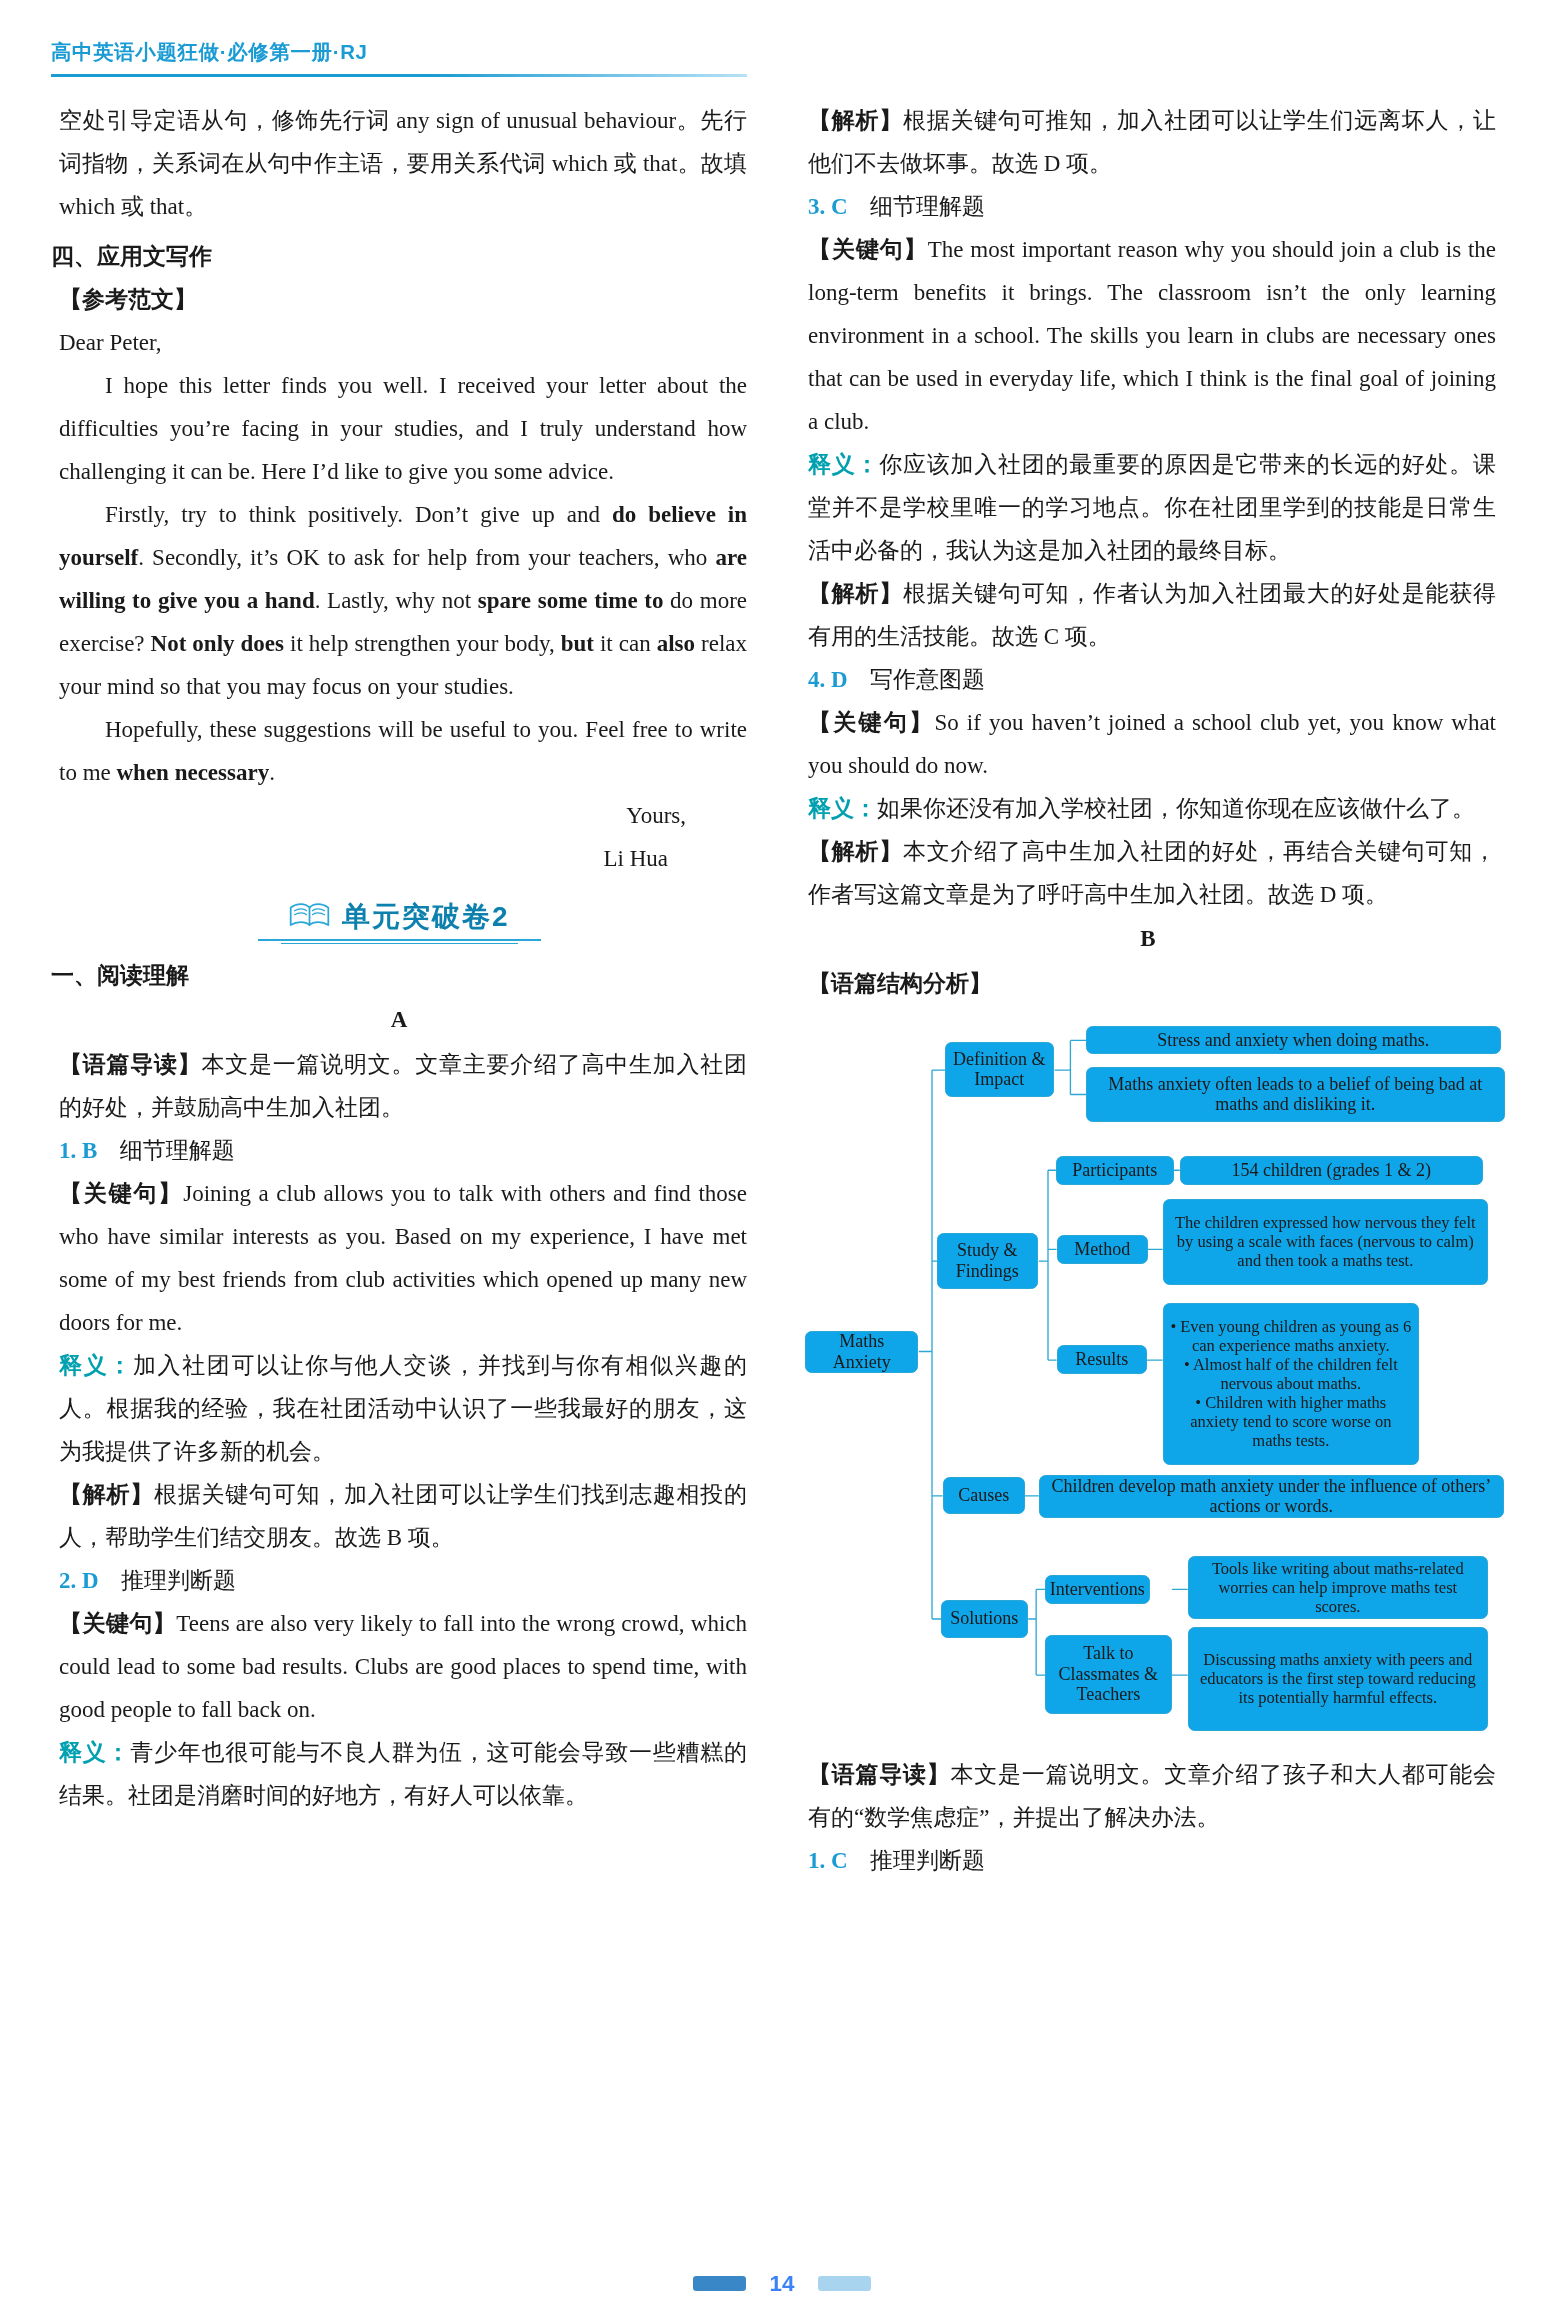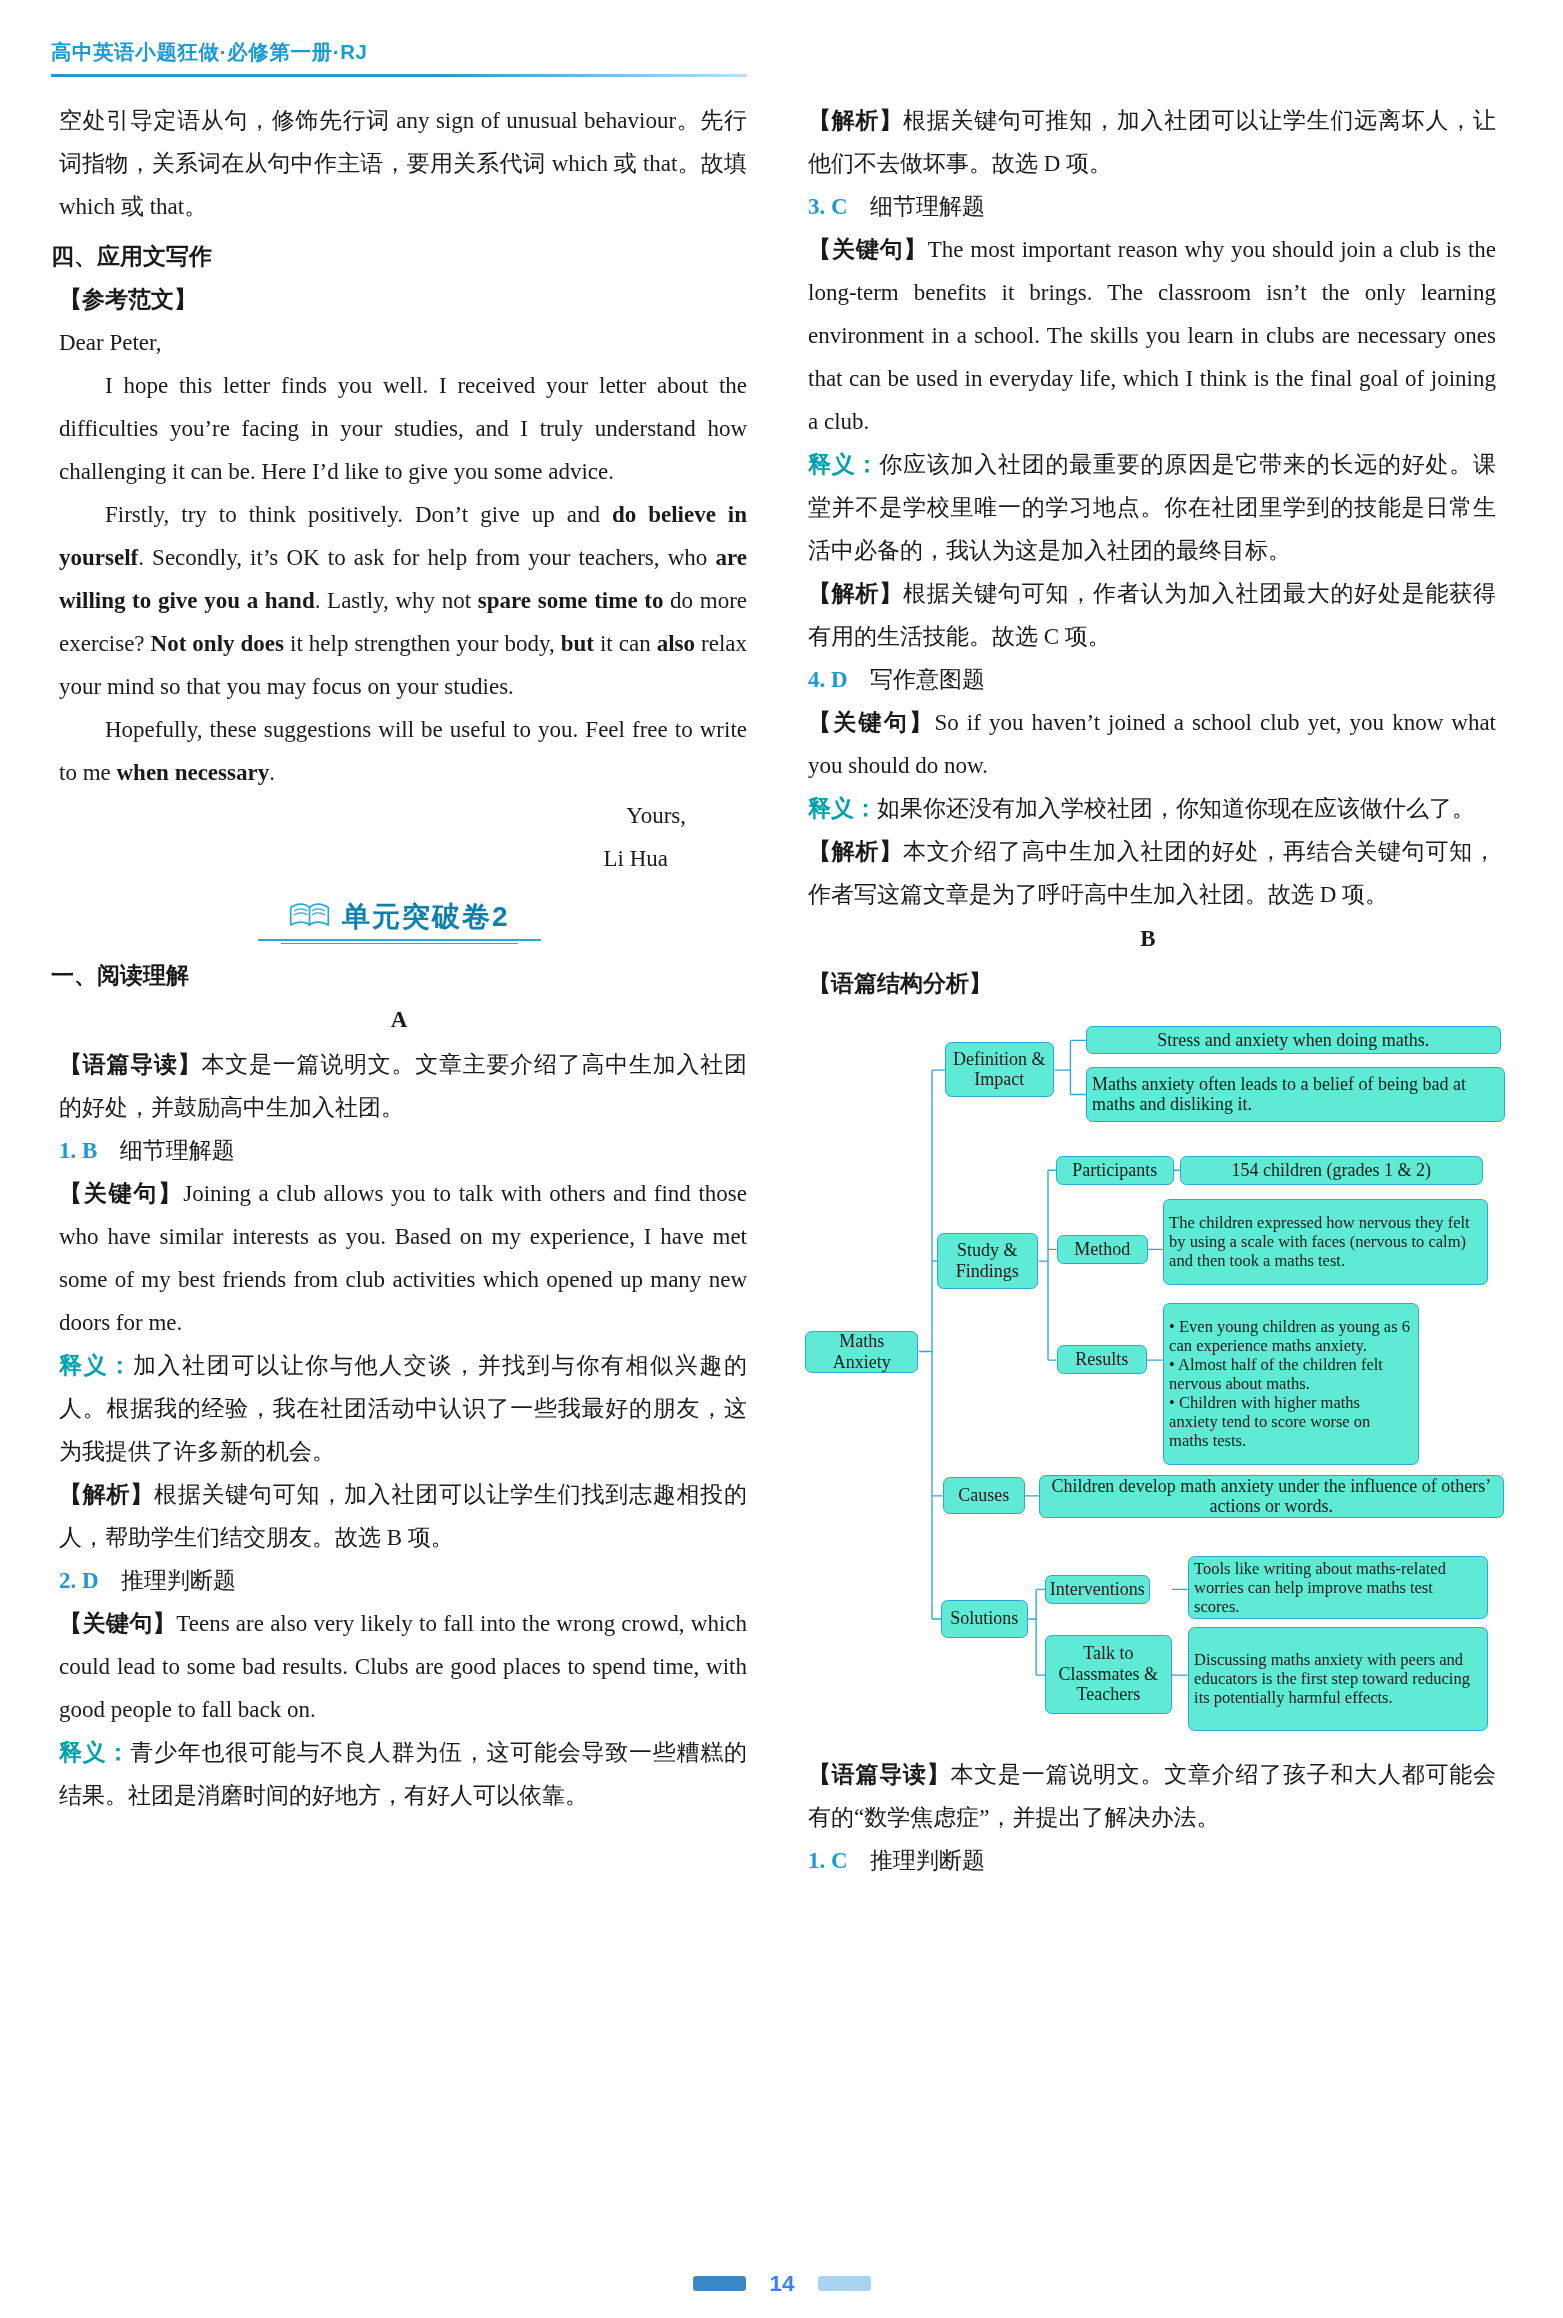--- a/index.html
+++ b/index.html
@@ -36,24 +36,24 @@
   .banner-text { font-size:28px; font-weight:bold; color:#0d80ad; letter-spacing:2px;
     font-family:"Liberation Sans","DejaVu Sans",sans-serif; }
   .banner-underline { width:283px; margin:2.6px auto 1.3px; border-top:2.6px solid #28a7d8; }
   .banner-underline-2 { width:237px; margin:2px auto 10.5px; border-top:1.3px solid #28a7d8; }
   .book-icon { width:43px; height:30px; display:block; }
   
   .diagram { position:relative; width:715px; height:725px; margin:10.5px 0 12px -9.2px;
     font-size:18px; line-height:20.4px; }
   .connectors { position:absolute; left:0; top:0; width:715px; height:725px; }
   .dbox { position:absolute; display:flex; align-items:center; justify-content:center;
-    text-align:center; border:1.3px solid #2aa7d5; border-radius:6.6px; background:#5eead4;
+    text-align:center; border:1.3px solid #2aa7d5; border-radius:6.6px; background:#0ea5e9;
     padding:2.6px 5.3px; white-space:pre-line; }
   .dbox.tl { justify-content:flex-start; text-align:left; }
-  .dbox.detail { line-height:20px; }
+  .dbox.detail { line-height:20px;text-align:center; }
   .dbox.small { font-size:16.5px; line-height:19px; }
   
   .footer { position:absolute; bottom:22.4px; left:0; right:0;
     display:flex; justify-content:center; align-items:center; gap:24px; }
   .page-num { font-size:22.4px; font-weight:bold; color:#3b82f6;
     font-family:"Liberation Sans","DejaVu Sans",sans-serif; }
   .bar { width:53px; height:14.5px; border-radius:3.3px; display:inline-block; }
   .bar-left  { background:#3a87c8; }
   .bar-right { background:#a8d4ef; }
 </style>

